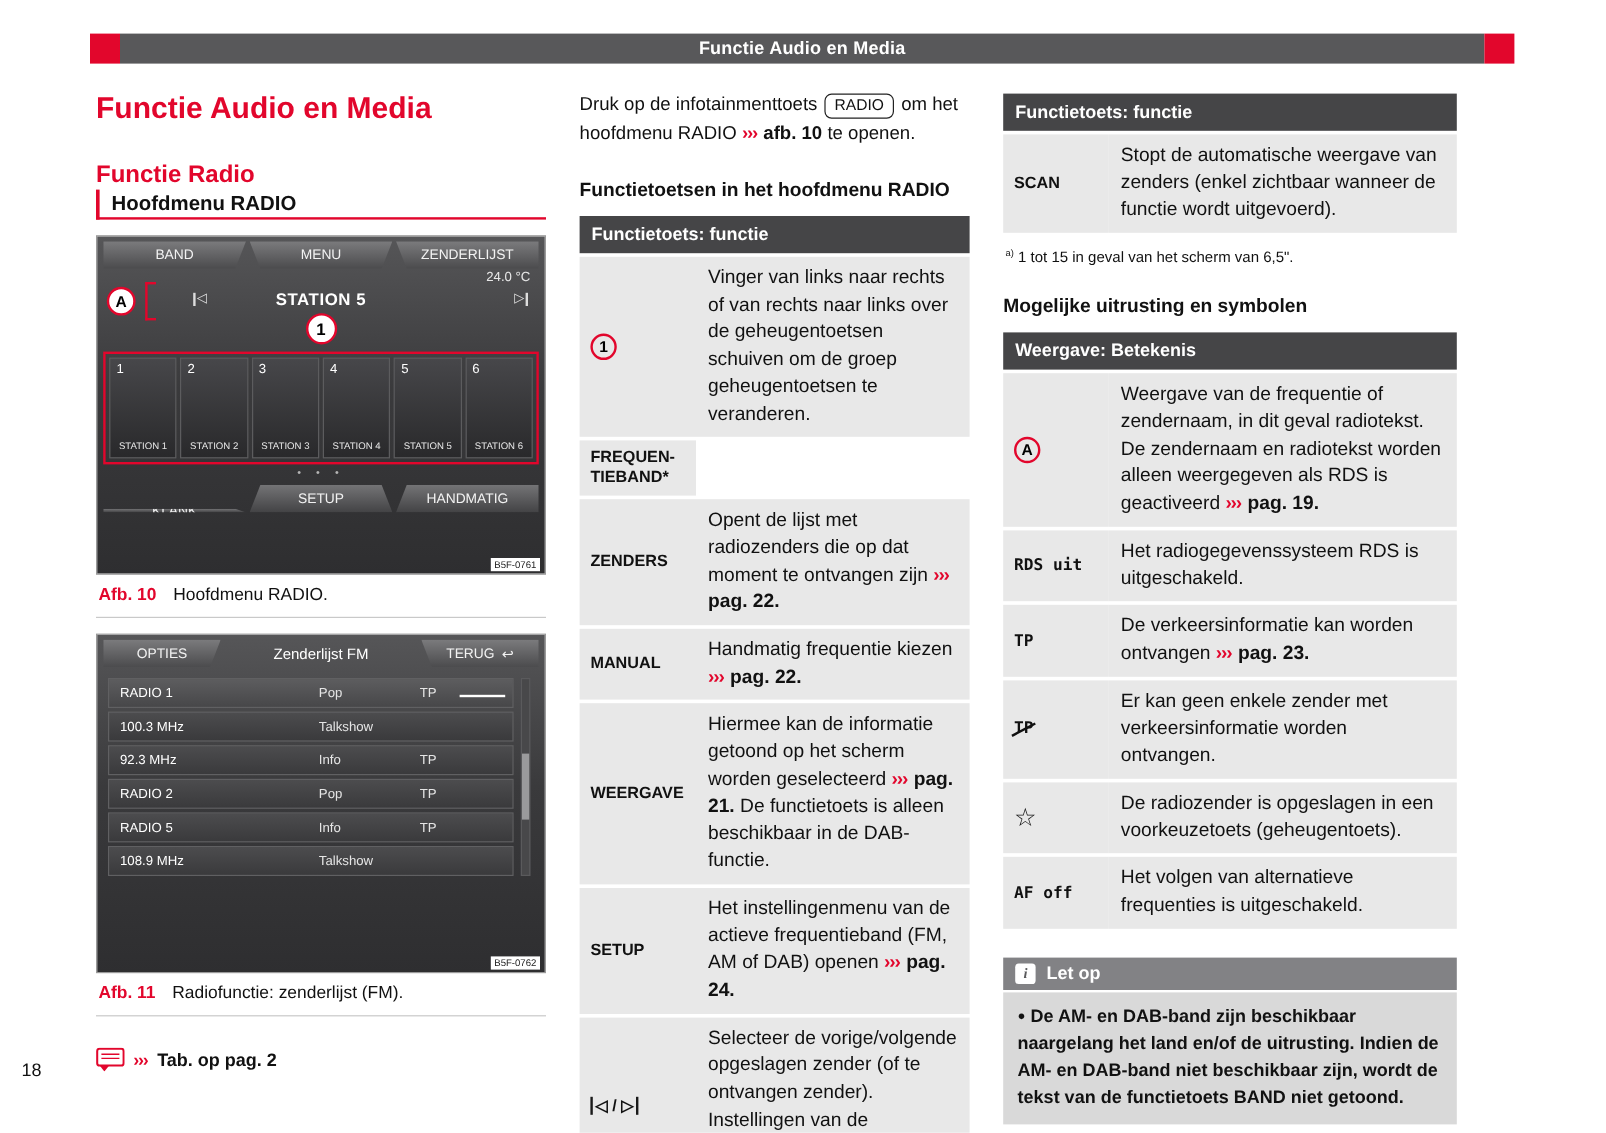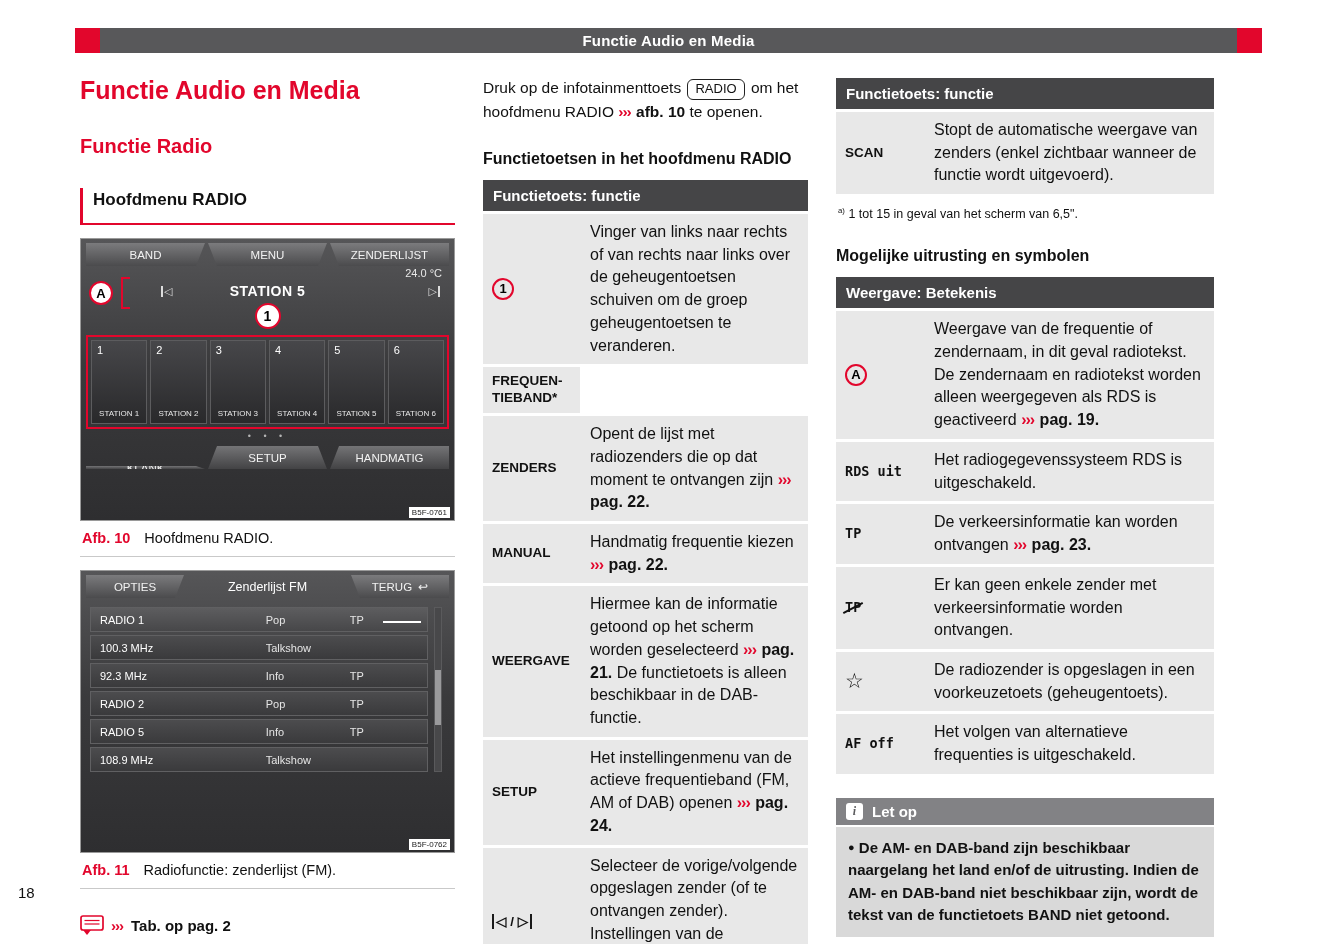--- a/index.html
+++ b/index.html
@@ -12,21 +12,21 @@
   .topbar .bar-mid{flex:1;background:#58585a;color:#fff;font-weight:bold;font-size:15px;display:flex;align-items:center;justify-content:center;letter-spacing:0.2px;}
 
   .columns{position:absolute;left:80px;top:70px;width:1182px;display:flex;gap:28px;}
   .col-left{width:375px;flex:none;}
   .col-mid{width:325px;flex:none;}
   .col-right{width:378px;flex:none;}
 
   
   .doc-title{color:#e2062c;font-size:25px;font-weight:bold;margin-top:6px;}
   .doc-sub{color:#e2062c;font-size:20px;font-weight:bold;margin-top:30px;}
-  .sec-head{margin-top:30px;font-size:17px;font-weight:bold;border-left:3px solid #e2062c;border-bottom:2px solid #e2062c;padding:2px 0 13px 10px;}
+  .sec-head{font-size:17px;font-weight:bold;border-left:3px solid #e2062c;border-bottom:2px solid #e2062c;padding:2px 0 1px 10px;}
 
   
   .figure{margin-top:13px;}
   .fig-img{position:relative;height:283px;border:1px solid #9a9a9a;background:linear-gradient(180deg,#565658 0%,#3a3a3c 45%,#2e2e30 100%);overflow:hidden;}
   .fig-cap{padding:9px 2px 10px;font-size:14.5px;border-bottom:1px solid #c9c9c9;}
   .cap-label{color:#e2062c;font-weight:bold;margin-right:14px;}
 
   
   .r-tabs-top,.r-tabs-bottom,.r2-topbar{position:absolute;left:5px;right:5px;height:23px;display:flex;gap:3px;}
   .r-tabs-top{top:4px;}

